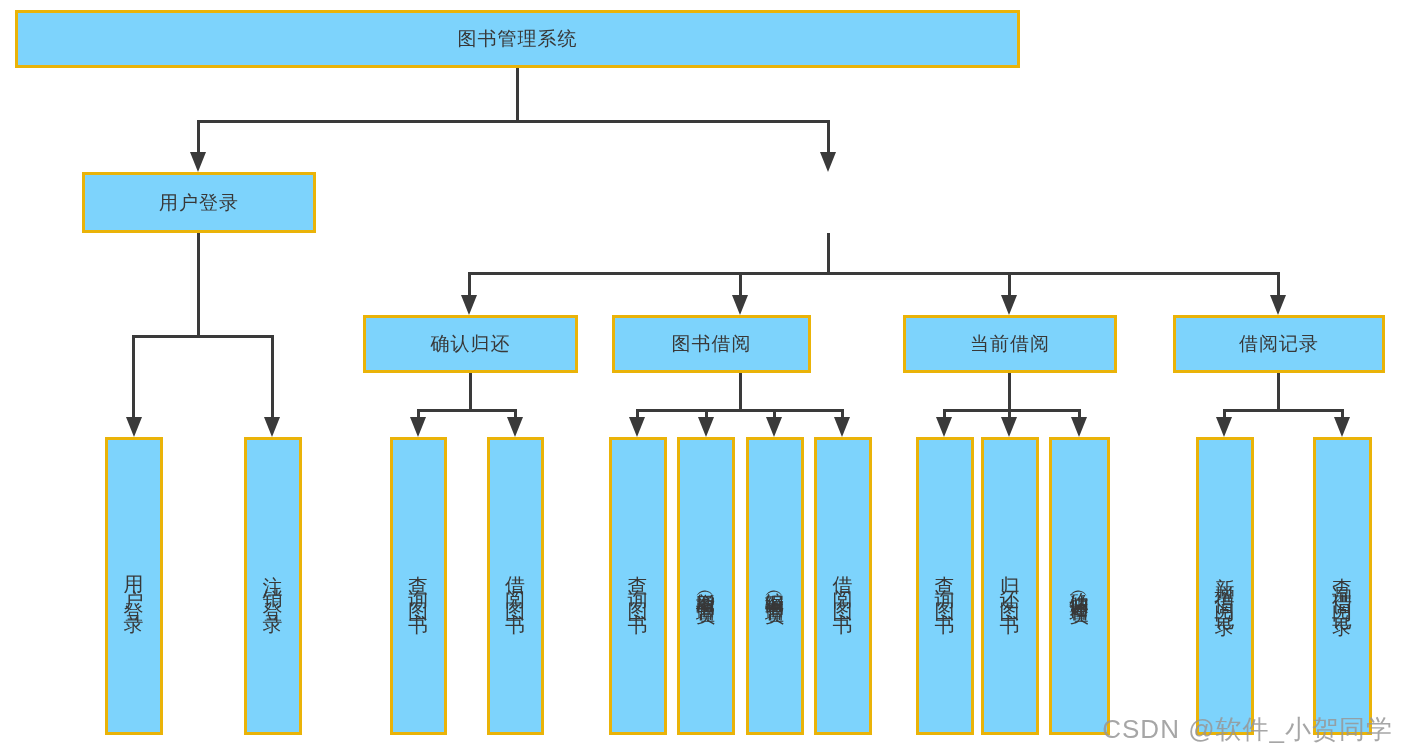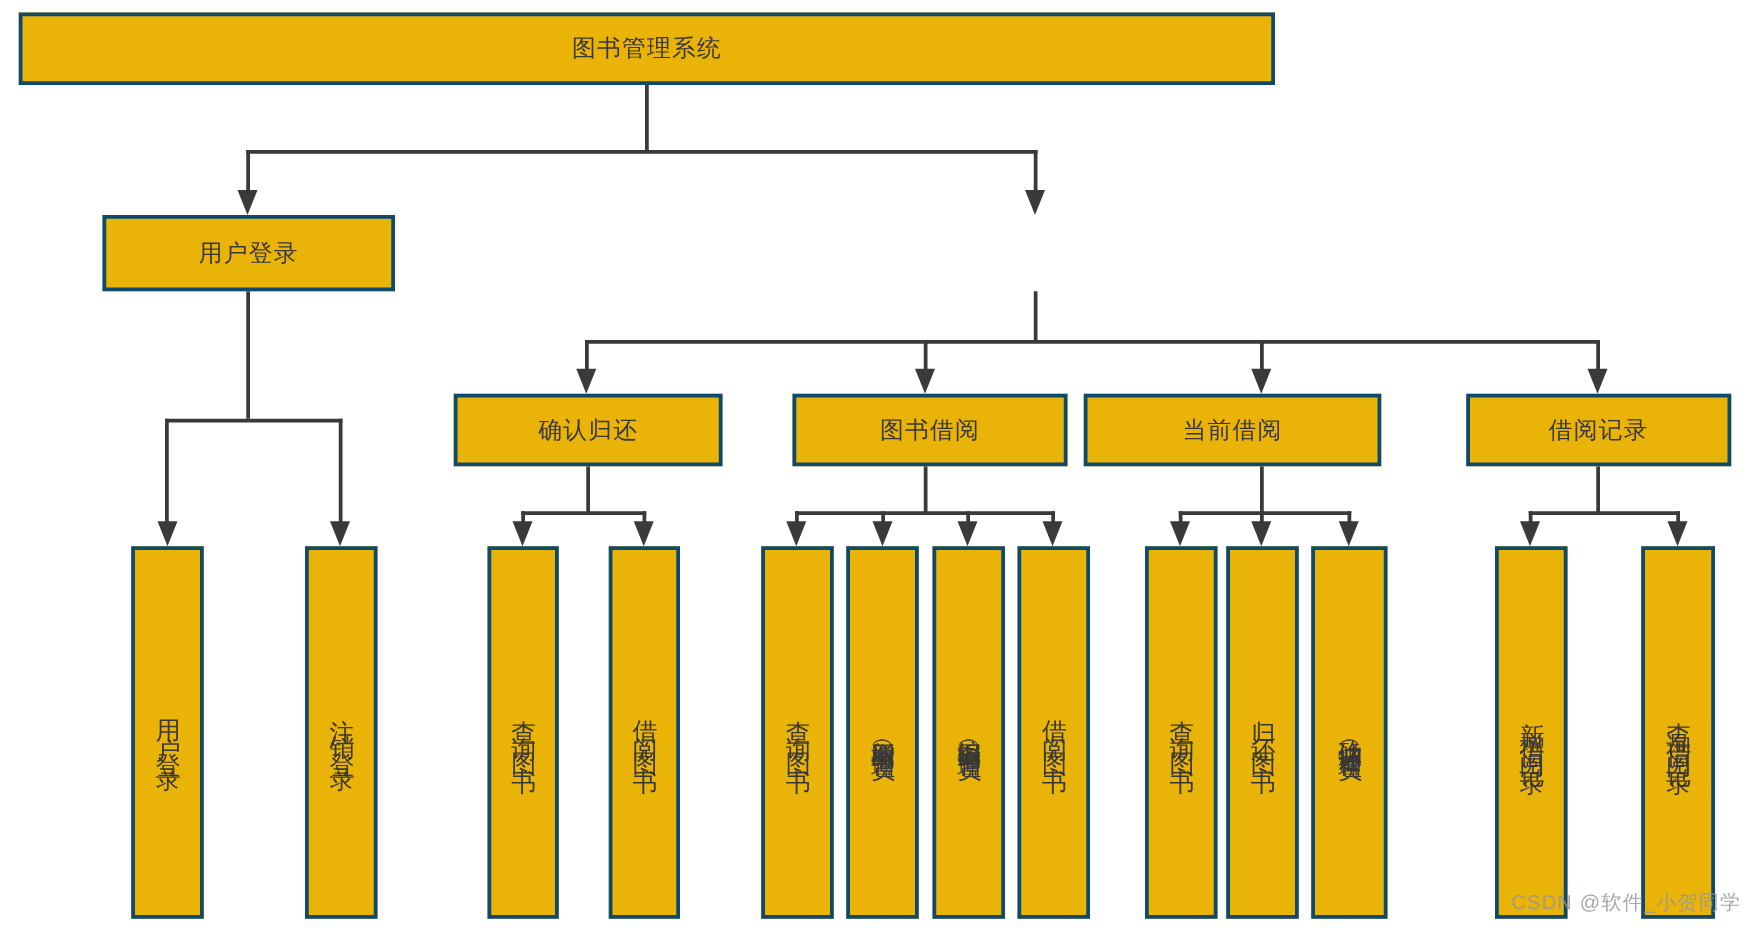--- a/index.html
+++ b/index.html
@@ -11,22 +11,22 @@
   #canvas {
     position: relative;
     width: 1405px;
     height: 747px;
     background: #ffffff;
     overflow: hidden;
   }
   .node {
     position: absolute;
     box-sizing: border-box;
-    background: #eab308;
-    border: 3px solid #0c4a6e;
+    background: #7dd3fc;
+    border: 3px solid #eab308;
     color: #383838;
     display: flex;
     align-items: center;
     justify-content: center;
     z-index: 2;
   }
   .hnode {
     font-size: 19px;
     letter-spacing: 1px;
     white-space: nowrap;
@@ -57,21 +57,21 @@
     height: 0;
     border-left: 8px solid transparent;
     border-right: 8px solid transparent;
     border-top: 20px solid #3a3a3a;
     z-index: 1;
   }
   .watermark {
     position: absolute;
     right: 12px;
     top: 712px;
-    font-size: 16px;
+    font-size: 26px;
     color: rgba(150,150,150,0.85);
     letter-spacing: 1px;
     white-space: nowrap;
     z-index: 5;
   }
 </style>
 </head>
 <body>
 
 <div id="canvas">
@@ -99,22 +99,22 @@
   <div class="vline" style="left:468px; top:272px; height:26px;"></div>
   <div class="arrowhead" style="left:461px; top:295px;"></div>
   <div class="vline" style="left:739px; top:272px; height:26px;"></div>
   <div class="arrowhead" style="left:732px; top:295px;"></div>
   <div class="vline" style="left:1008px; top:272px; height:26px;"></div>
   <div class="arrowhead" style="left:1001px; top:295px;"></div>
   <div class="vline" style="left:1277px; top:272px; height:26px;"></div>
   <div class="arrowhead" style="left:1270px; top:295px;"></div>
 
   <div class="node hnode" style="left:363px; top:315px; width:215px; height:58px;">确认归还</div>
-  <div class="node hnode" style="left:634px; top:315px; width:220px; height:58px;">图书借阅</div>
-  <div class="node hnode" style="left:867px; top:315px; width:238px; height:58px;text-align:right;">当前借阅</div>
+  <div class="node hnode" style="left:612px; top:315px; width:199px; height:58px;">图书借阅</div>
+  <div class="node hnode" style="left:903px; top:315px; width:214px; height:58px;text-align:right;">当前借阅</div>
   <div class="node hnode" style="left:1173px; top:315px; width:212px; height:58px;">借阅记录</div>
 
   <div class="vline" style="left:469px; top:373px; height:38px;"></div>
   <div class="hline" style="left:417px; top:409px; width:100px;"></div>
   <div class="vline" style="left:417px; top:409px; height:10px;"></div>
   <div class="arrowhead" style="left:410px; top:417px;"></div>
   <div class="vline" style="left:514px; top:409px; height:10px;"></div>
   <div class="arrowhead" style="left:507px; top:417px;"></div>
 
   <div class="vline" style="left:739px; top:373px; height:38px;"></div>

